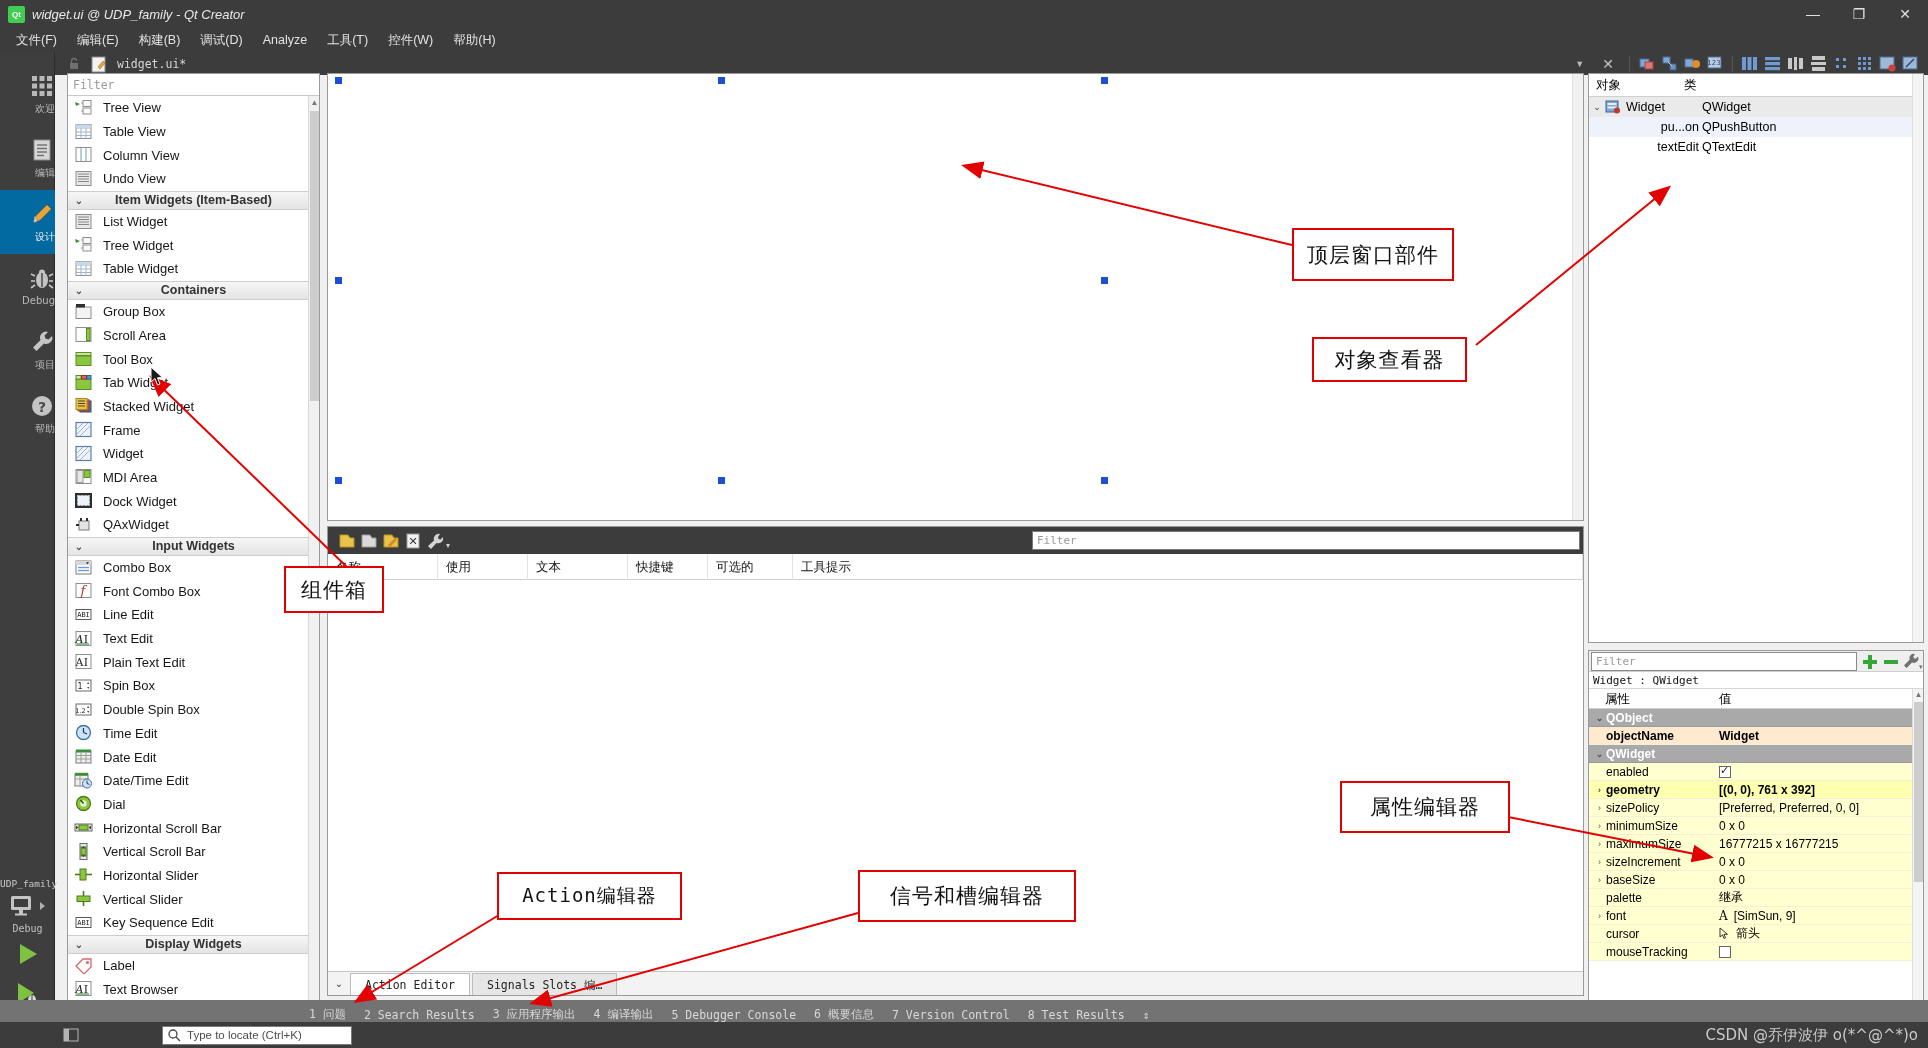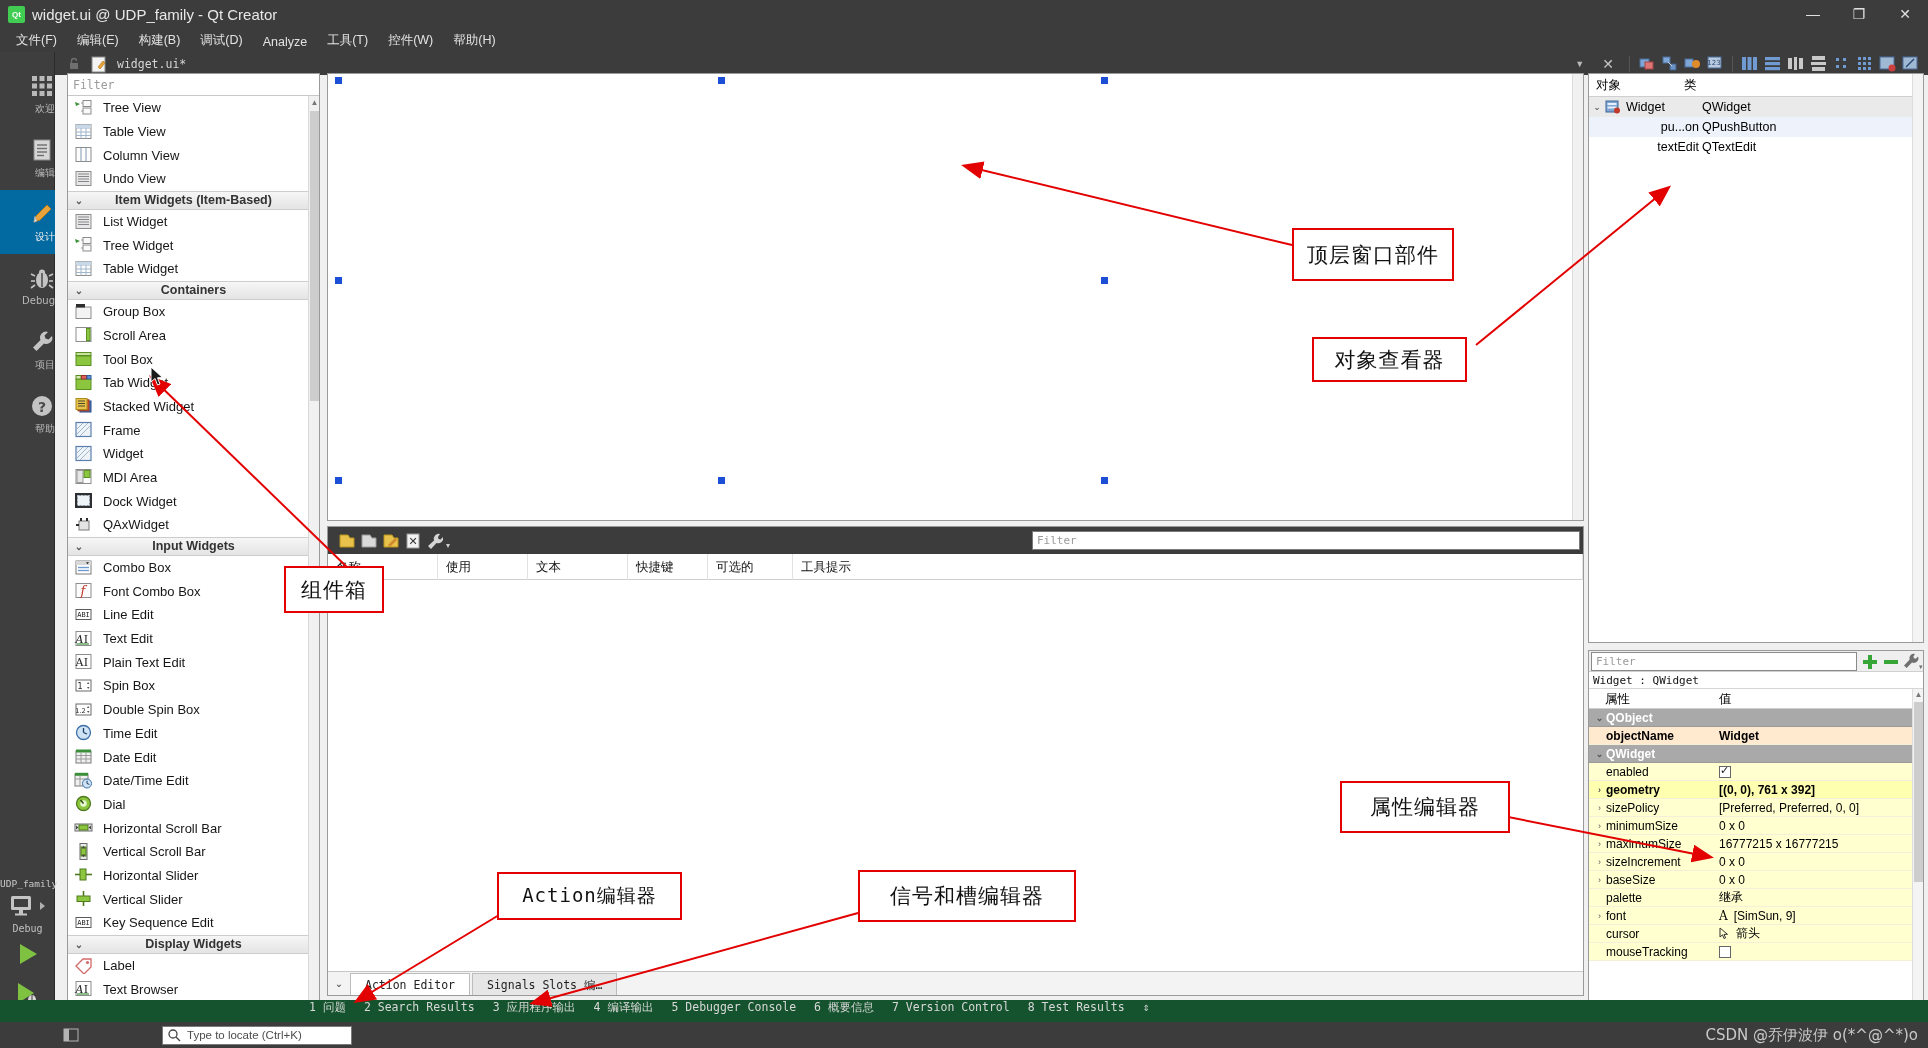--- a/index.html
+++ b/index.html
@@ -16,32 +16,32 @@
   .titlebar {
     position:absolute; left:0; top:0; width:1928px; height:28px;
     background:#3c3c3c; color:#dcdcdc;
     display:flex; align-items:center;
   }
   .tb-icon {
     width:17px; height:17px; margin-left:8px; margin-right:7px;
     background:#41cd52; border-radius:2px; position:relative;
     color:#fff; font-size:8px; font-weight:bold; line-height:17px; text-align:center;
   }
-  .tb-title { font-size:15px; color:#e8e8e8; }
+  .tb-title { font-size:13px; color:#e8e8e8;font-style:italic; }
   .tb-ctl { margin-left:auto; display:flex; height:28px; }
   .tb-btn {
     width:46px; height:28px; display:flex; align-items:center; justify-content:center;
     font-size:14px; color:#e0e0e0;
   }
 
   
   .menubar {
     position:absolute; left:0; top:28px; width:1928px; height:24px;
     background:#3c3c3c; color:#e2e2e2;
-    display:flex; align-items:flex-end; padding-left:6px;
+    display:flex; align-items:center; padding-left:6px;
   }
   .menu-item { padding:3px 10px; font-size:12.5px; white-space:nowrap; }
 
   
   .modebar {
     position:absolute; left:0; top:52px; width:55px; height:996px;
     background:#3e3e3e; border-right:1px solid #2b2b2b;
   }
   .mode {
     width:55px; height:64px; display:flex; flex-direction:column;
@@ -201,21 +201,21 @@
   .pe-chev { width:13px; text-align:center; font-size:9px; color:#555; flex:0 0 13px; }
   .cbox { width:12px; height:12px; border:1px solid #666; background:#fff; display:inline-block; position:relative; }
   .cbox.on:after {
     content:"✓"; position:absolute; left:0px; top:-3px; font-size:11px; color:#1b1b1b;
   }
   .pe-scroll { position:absolute; right:0; top:38px; width:11px; height:331px; background:#f4f4f4; border-left:1px solid #ddd; }
 
   
   .outputbar {
     position:absolute; left:0; bottom:26px; width:1928px; height:22px;
-    background:#14532d; color:#d8d8d8; display:flex; align-items:flex-start;
+    background:#737373; color:#d8d8d8; display:flex; align-items:flex-end;
     font-family:"DejaVu Sans Mono", monospace; font-size:11.5px;
   }
   .ob-item { padding:0 9px; white-space:nowrap; }
 
   .statusbar {
     position:absolute; left:0; bottom:0; width:1928px; height:26px;
     background:#3c3c3c; display:flex; align-items:center; color:#cfcfcf;
   }
   .locator {
     margin-left:82px; width:190px; height:19px; background:#fff; border:1px solid #7a7a7a;

